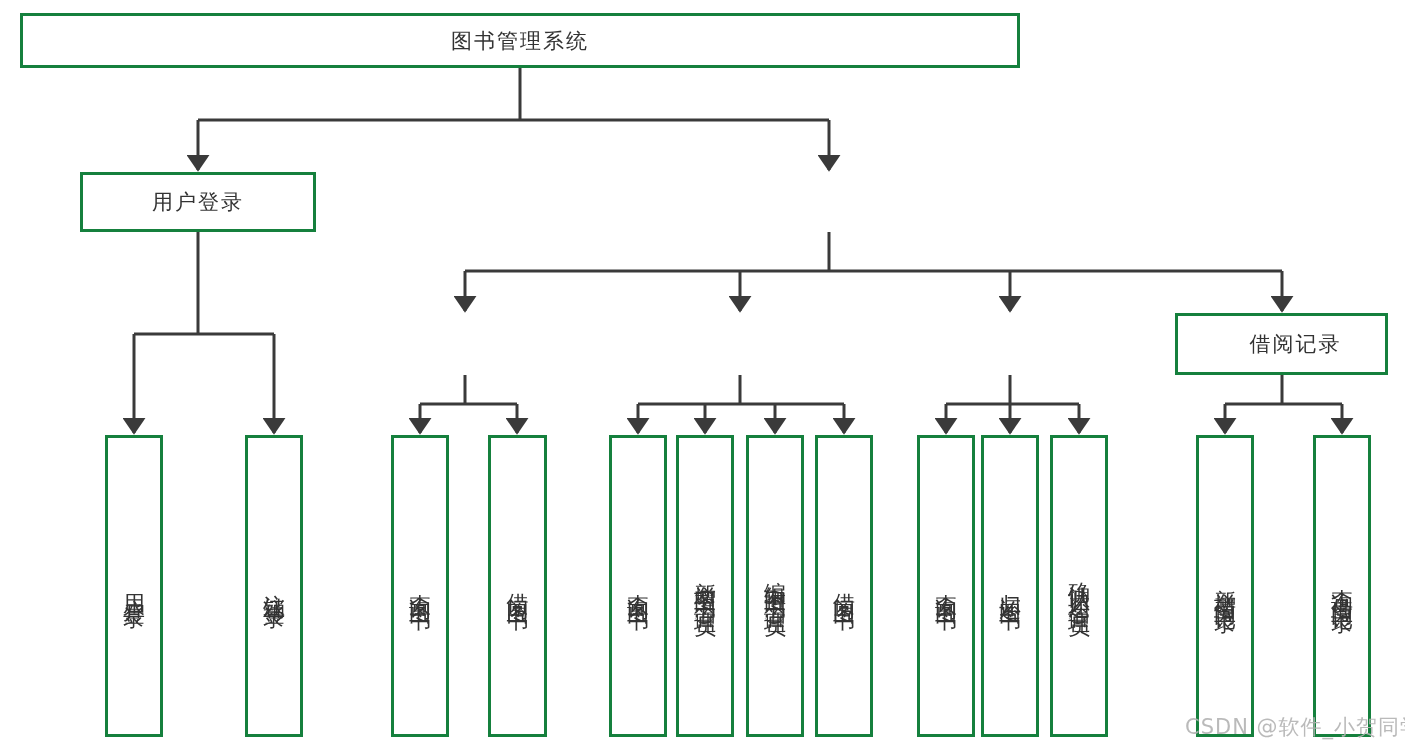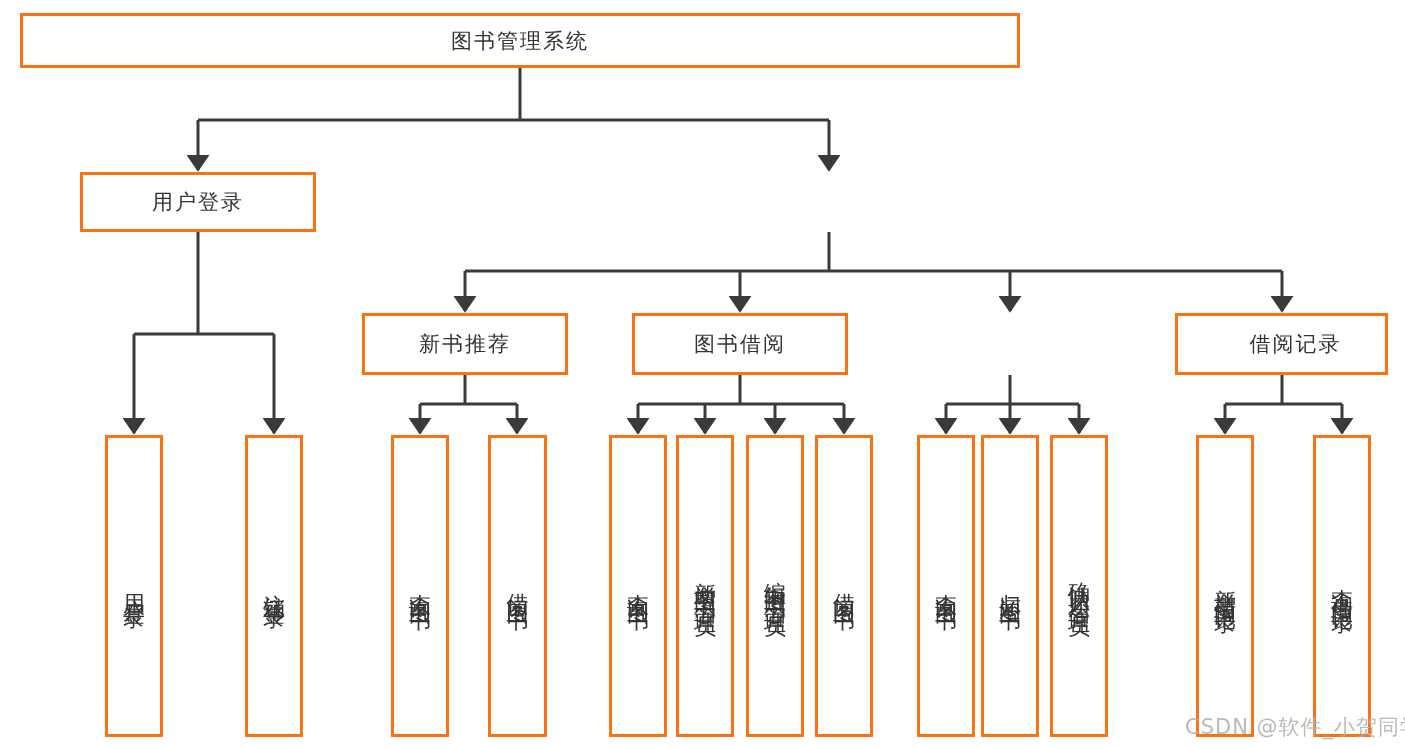--- a/index.html
+++ b/index.html
@@ -17,21 +17,21 @@
   }
   #connectors {
     position: absolute;
     left: 0;
     top: 0;
     z-index: 0;
   }
   .box {
     position: absolute;
     box-sizing: border-box;
-    border: 3px solid #f97316;
+    border: 3px solid #15803d;
     background: #ffffff;
     display: flex;
     align-items: center;
     justify-content: center;
     color: #333333;
     font-size: 21px;
     letter-spacing: 2px;
     z-index: 1;
     text-align: center;
   }
@@ -97,22 +97,20 @@
     <line x1="1079" y1="404" x2="1079" y2="433" stroke="#3a3a3a" stroke-width="3" marker-end="url(#arrow)"></line>
 
     <line x1="1225" y1="404" x2="1225" y2="433" stroke="#3a3a3a" stroke-width="3" marker-end="url(#arrow)"></line>
     <line x1="1342" y1="404" x2="1342" y2="433" stroke="#3a3a3a" stroke-width="3" marker-end="url(#arrow)"></line>
   </svg>
 
   <div class="box" style="left:20px; top:13px; width:1000px; height:55px;">图书管理系统</div>
 
   <div class="box" style="left:80px; top:172px; width:236px; height:60px;">用户登录</div>
 
-  <div class="box" style="left:362px; top:313px; width:206px; height:62px;">新书推荐</div>
-  <div class="box" style="left:632px; top:313px; width:216px; height:62px;">图书借阅</div>
   <div class="box" style="left:1175px; top:313px; width:213px; height:62px;padding-left:28px;">借阅记录</div>
 
   <div class="box vbox" style="left:105px; top:435px; width:58px; height:302px;">用户登录</div>
   <div class="box vbox" style="left:245px; top:435px; width:58px; height:302px;">注销登录</div>
 
   <div class="box vbox" style="left:391px; top:435px; width:58px; height:302px;">查询图书</div>
   <div class="box vbox" style="left:488px; top:435px; width:59px; height:302px;">借阅图书</div>
 
   <div class="box vbox" style="left:609px; top:435px; width:58px; height:302px;">查询图书</div>
   <div class="box vbox" style="left:676px; top:435px; width:58px; height:302px;">新增图书（管理员）</div>

